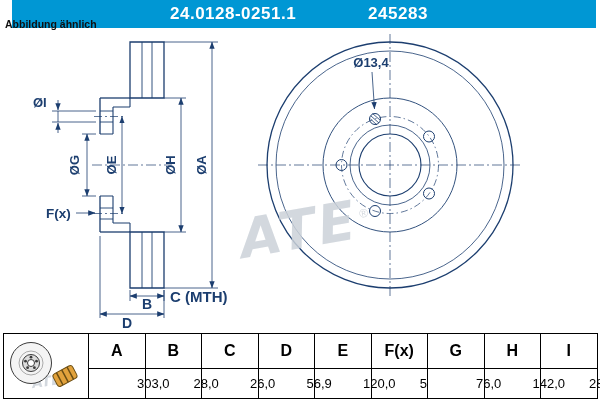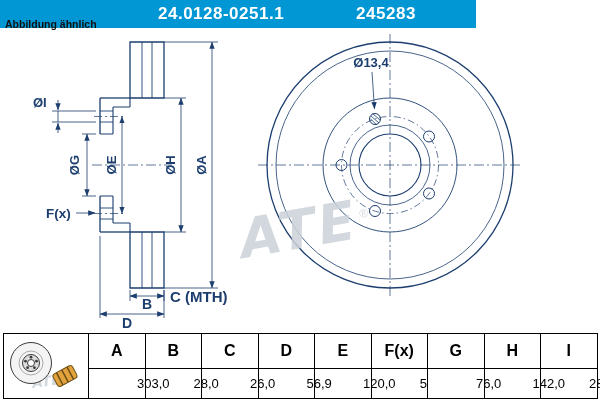--- a/index.html
+++ b/index.html
@@ -1,19 +1,19 @@
 <!DOCTYPE html>
 <html><head>
 <meta charset="utf-8">
 <style>
   * { margin:0; padding:0; box-sizing:border-box; }
   html,body { width:600px; height:400px; }
   body { position:relative; background:#fff; font-family:"Liberation Sans",sans-serif; overflow:hidden; }
 
-  .header-bar { position:absolute; top:0; left:0; width:476px; height:28px;
+  .header-bar { position:absolute; top:0; left:12px; width:584px; height:28px;
     background:#0097d4; display:flex; align-items:center; padding-left:158px; gap:72px; }
   .header-bar span { color:#fff; font-weight:bold; font-size:17px; letter-spacing:.5px; }
 
   .note { position:absolute; top:18px; left:5px; font-size:10.5px; font-weight:bold;
     color:#101010; line-height:12.5px; }
 
   .drawing-wrap { position:absolute; top:28px; left:0; width:600px; height:306px; }
 
   .dims-table { position:absolute; left:3px; top:333px; width:594px; height:63px;
     border-collapse:collapse; table-layout:fixed; background:#fff; }

